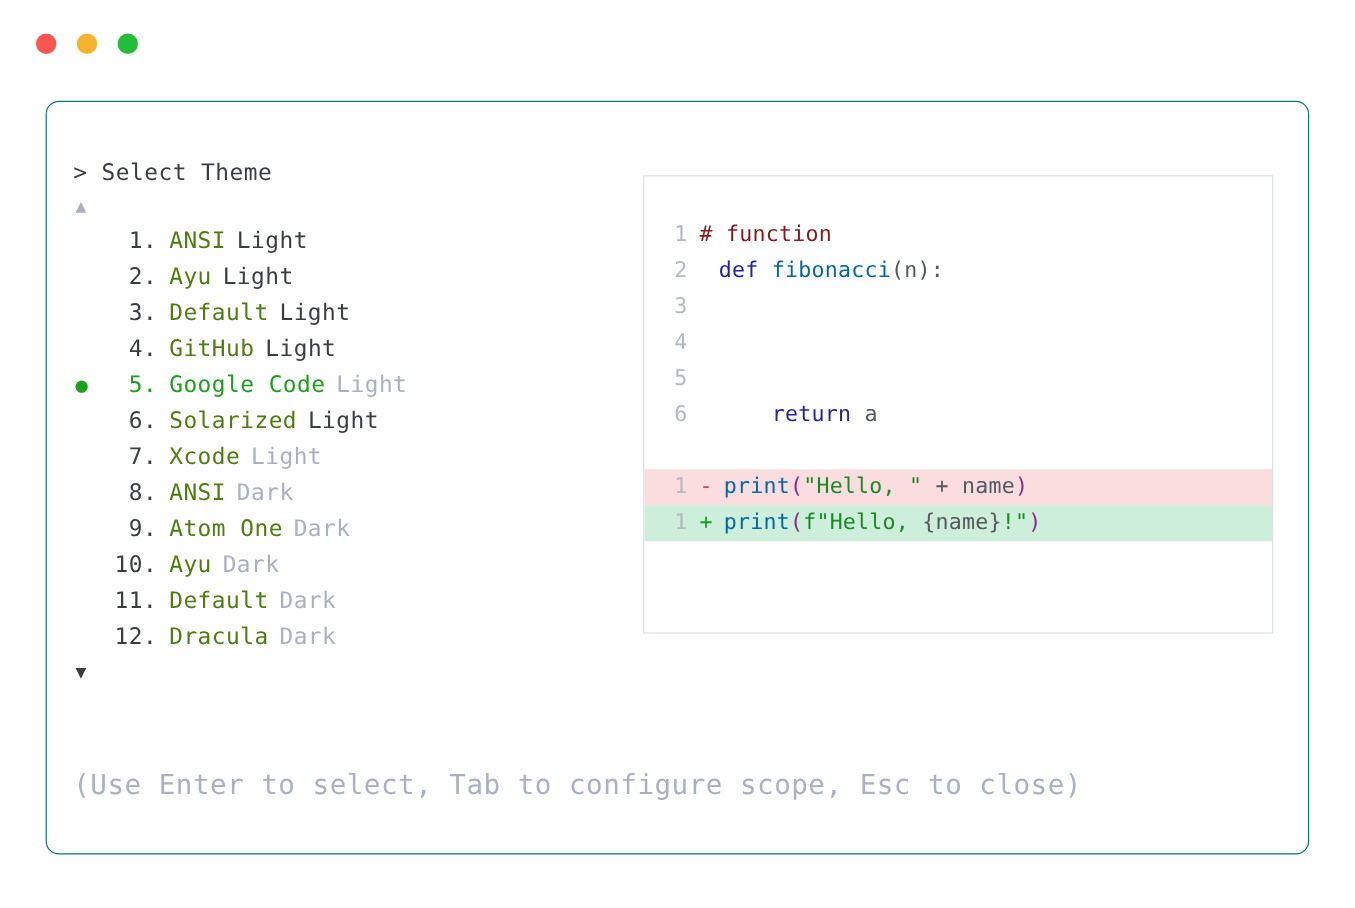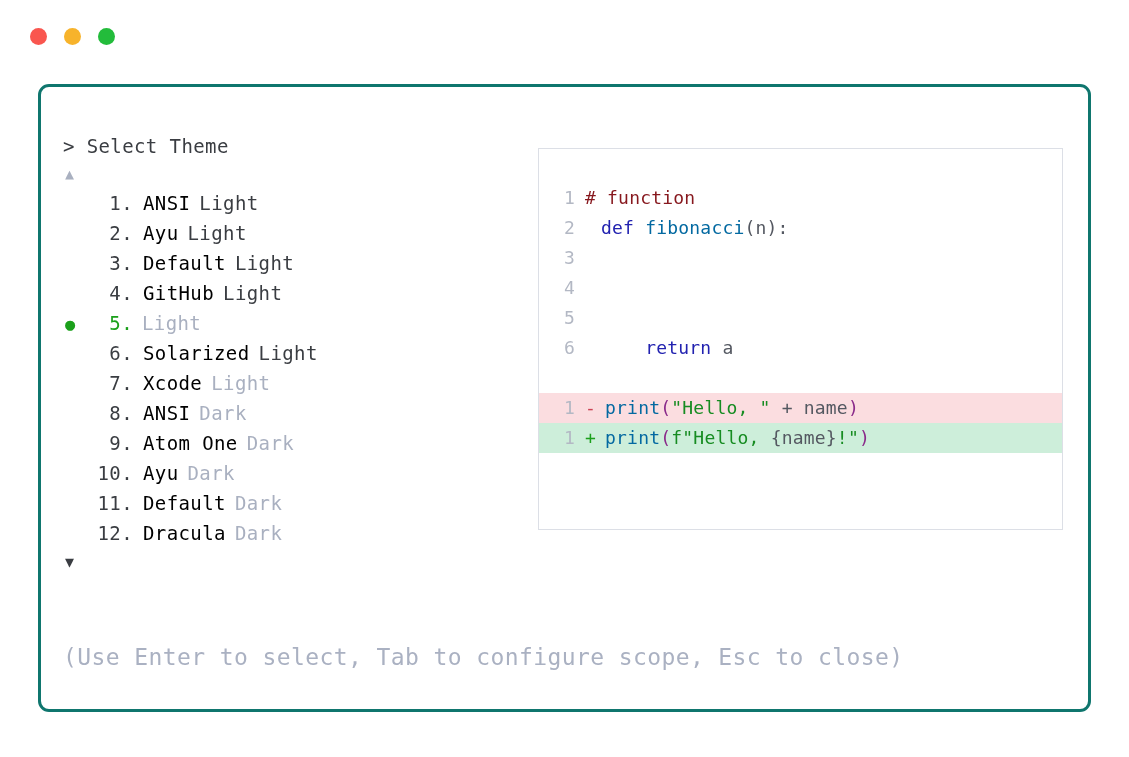--- a/index.html
+++ b/index.html
@@ -23,21 +23,21 @@
     display: flex; align-items: center; gap: 17px;
   }
   .dot { width: 17px; height: 17px; border-radius: 50%; }
 
   
   .card {
     position: absolute;
     left: 38px; top: 84px;
     width: 1053px; height: 628px;
     background: #ffffff;
-    border: 3px solid #0f766e;
+    border: 1px solid #0f766e;
     border-radius: 11px;
   }
 
   
   .columns {
     position: absolute;
     left: 0; top: 0; right: 0; bottom: 0;
   }
 
   
@@ -80,21 +80,21 @@
     font-size: 17px;
     text-align: left;
     padding-left: 2px;
   }
   .num-cell {
     width: 42px;
     flex: 0 0 42px;
     text-align: right;
     color: #3a3d42;
   }
-  .name-cell { color: #000000; padding-left: 10px; }
+  .name-cell { color: #4d7c0f; padding-left: 10px; }
   .variant-cell { padding-left: 9px; }
   .variant-muted { color: #a9b0c0; }
   .variant-strong { color: #3a3d42; }
   .theme-row.selected .num-cell,
   .theme-row.selected .name-cell { color: #1ba01b; }
 
   
   .right-col {
     position: absolute;
     left: 497px; top: 44px;
@@ -180,21 +180,21 @@
       <div class="left-col">
         <div class="prompt-row">&gt; Select Theme</div>
 
         <div class="scroll-arrow up">▲</div>
 
         <div class="theme-list" id="theme-list">
             <div class="theme-row"><span class="bullet-cell"> </span><span class="num-cell">1.</span><span class="name-cell">ANSI</span><span class="variant-cell variant-strong">Light</span></div>
             <div class="theme-row"><span class="bullet-cell"> </span><span class="num-cell">2.</span><span class="name-cell">Ayu</span><span class="variant-cell variant-strong">Light</span></div>
             <div class="theme-row"><span class="bullet-cell"> </span><span class="num-cell">3.</span><span class="name-cell">Default</span><span class="variant-cell variant-strong">Light</span></div>
             <div class="theme-row"><span class="bullet-cell"> </span><span class="num-cell">4.</span><span class="name-cell">GitHub</span><span class="variant-cell variant-strong">Light</span></div>
-            <div class="theme-row selected"><span class="bullet-cell">●</span><span class="num-cell">5.</span><span class="variant-cell variant-muted">Light</span></div>
+            <div class="theme-row selected"><span class="bullet-cell">●</span><span class="num-cell">5.</span><span class="name-cell">Google Code</span><span class="variant-cell variant-muted">Light</span></div>
             <div class="theme-row"><span class="bullet-cell"> </span><span class="num-cell">6.</span><span class="name-cell">Solarized</span><span class="variant-cell variant-strong">Light</span></div>
             <div class="theme-row"><span class="bullet-cell"> </span><span class="num-cell">7.</span><span class="name-cell">Xcode</span><span class="variant-cell variant-muted">Light</span></div>
             <div class="theme-row"><span class="bullet-cell"> </span><span class="num-cell">8.</span><span class="name-cell">ANSI</span><span class="variant-cell variant-muted">Dark</span></div>
             <div class="theme-row"><span class="bullet-cell"> </span><span class="num-cell">9.</span><span class="name-cell">Atom One</span><span class="variant-cell variant-muted">Dark</span></div>
             <div class="theme-row"><span class="bullet-cell"> </span><span class="num-cell">10.</span><span class="name-cell">Ayu</span><span class="variant-cell variant-muted">Dark</span></div>
             <div class="theme-row"><span class="bullet-cell"> </span><span class="num-cell">11.</span><span class="name-cell">Default</span><span class="variant-cell variant-muted">Dark</span></div>
             <div class="theme-row"><span class="bullet-cell"> </span><span class="num-cell">12.</span><span class="name-cell">Dracula</span><span class="variant-cell variant-muted">Dark</span></div>
           </div>
 
         <div class="scroll-arrow down">▼</div>

